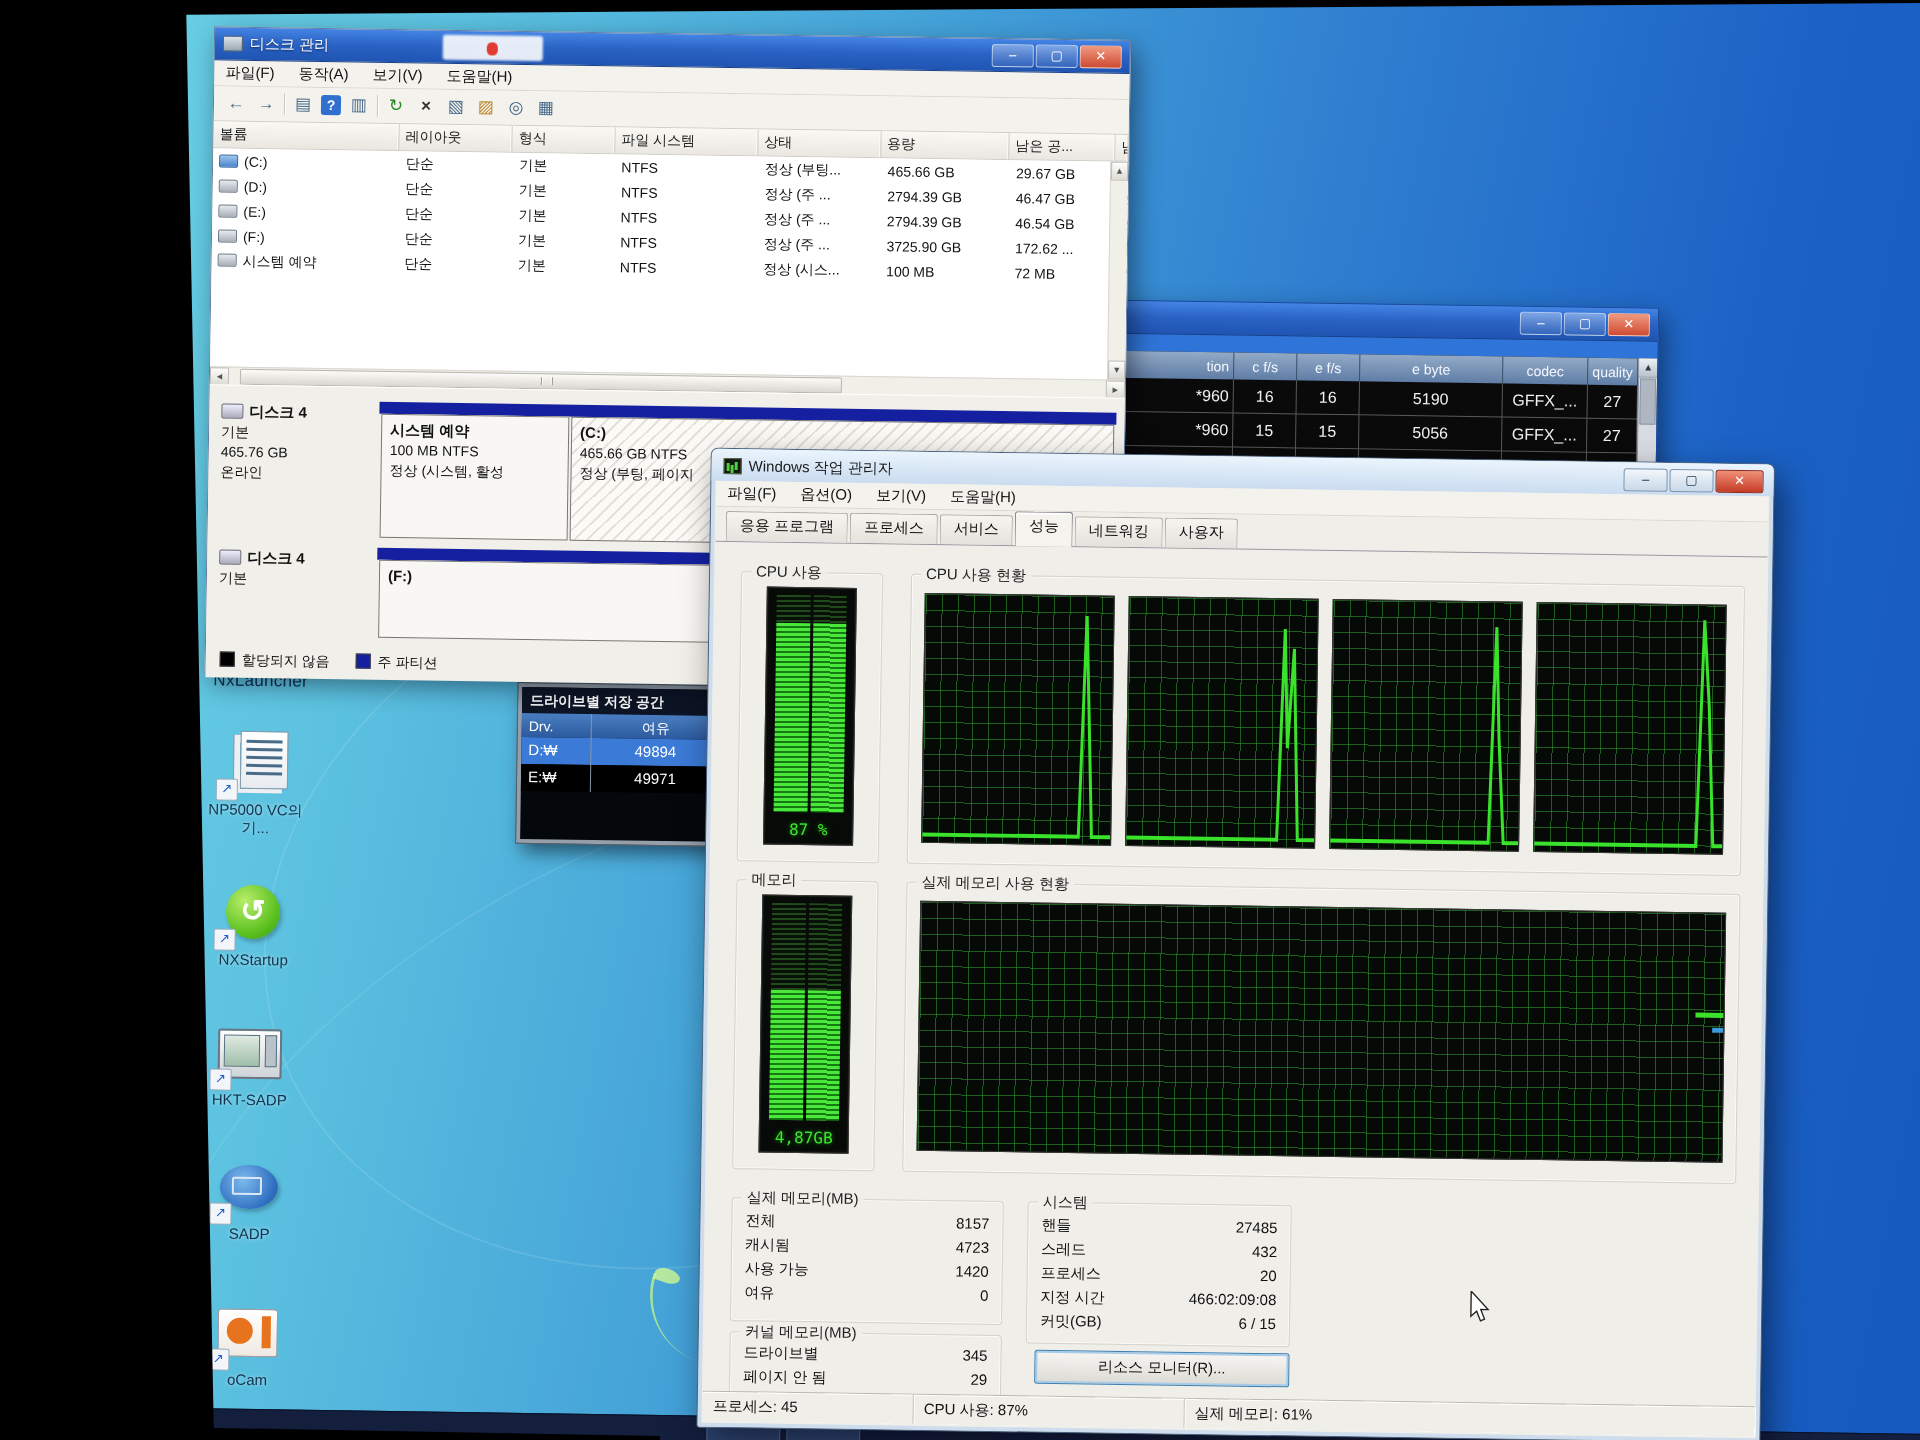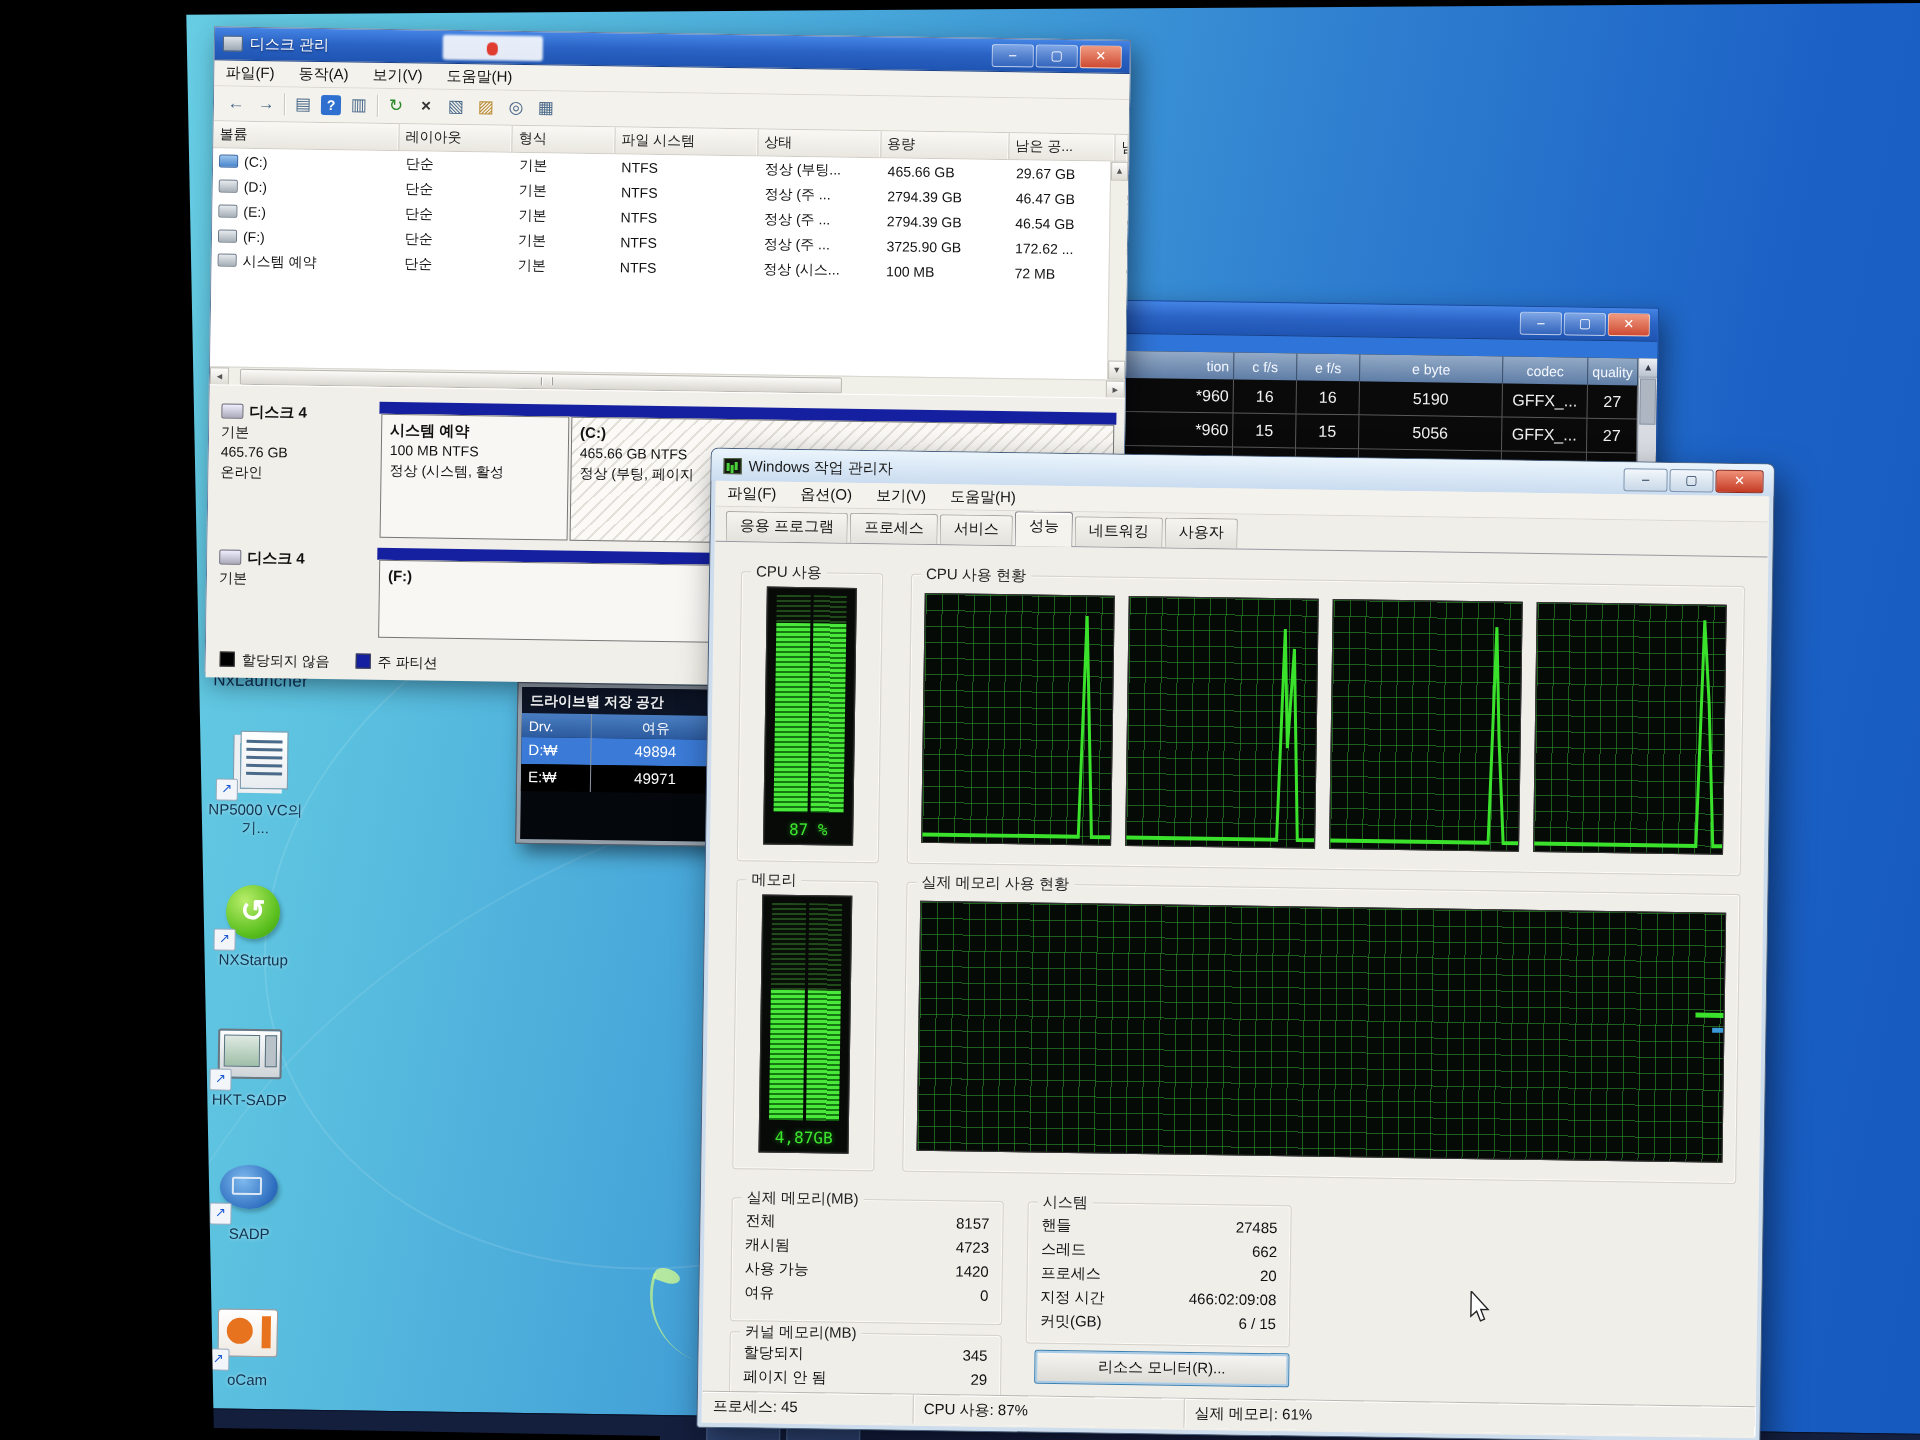--- a/index.html
+++ b/index.html
@@ -575,42 +575,42 @@
 
       <div class="group" style="left:318px;top:648px;width:262px;height:140px;">
         <div class="glbl">시스템</div>
         <div style="padding-top:10px">
           <div class="statrow">
               <span>핸들</span>
               <span class="v">27485</span>
             </div>
           <div class="statrow">
               <span>스레드</span>
-              <span class="v">662</span>
+              <span class="v">432</span>
             </div>
           <div class="statrow">
               <span>프로세스</span>
               <span class="v">20</span>
             </div>
           <div class="statrow">
               <span>지정 시간</span>
               <span class="v">466:02:09:08</span>
             </div>
           <div class="statrow">
               <span>커밋(GB)</span>
               <span class="v">6 / 15</span>
             </div>
         </div>
       </div>
 
       <div class="group" style="left:22px;top:782px;width:270px;height:72px;">
         <div class="glbl">커널 메모리(MB)</div>
         <div style="padding-top:8px">
           <div class="statrow">
-              <span>할당되지</span>
+              <span>드라이브별</span>
               <span class="v">345</span>
             </div>
           <div class="statrow">
               <span>페이지 안 됨</span>
               <span class="v">29</span>
             </div>
         </div>
       </div>
       <div class="rm-btn" style="top:796px">리소스 모니터(R)...</div>
     </div>

